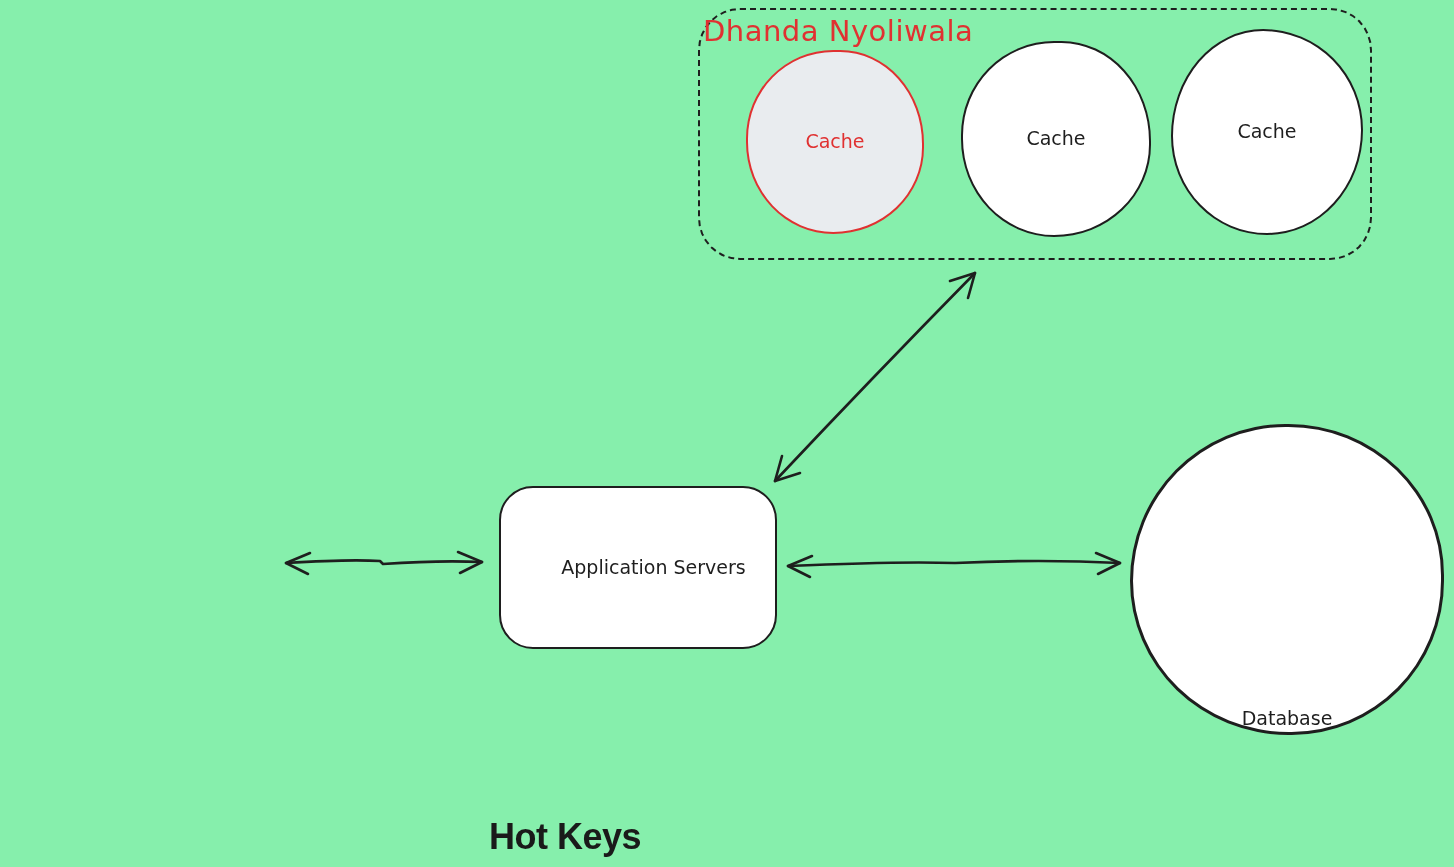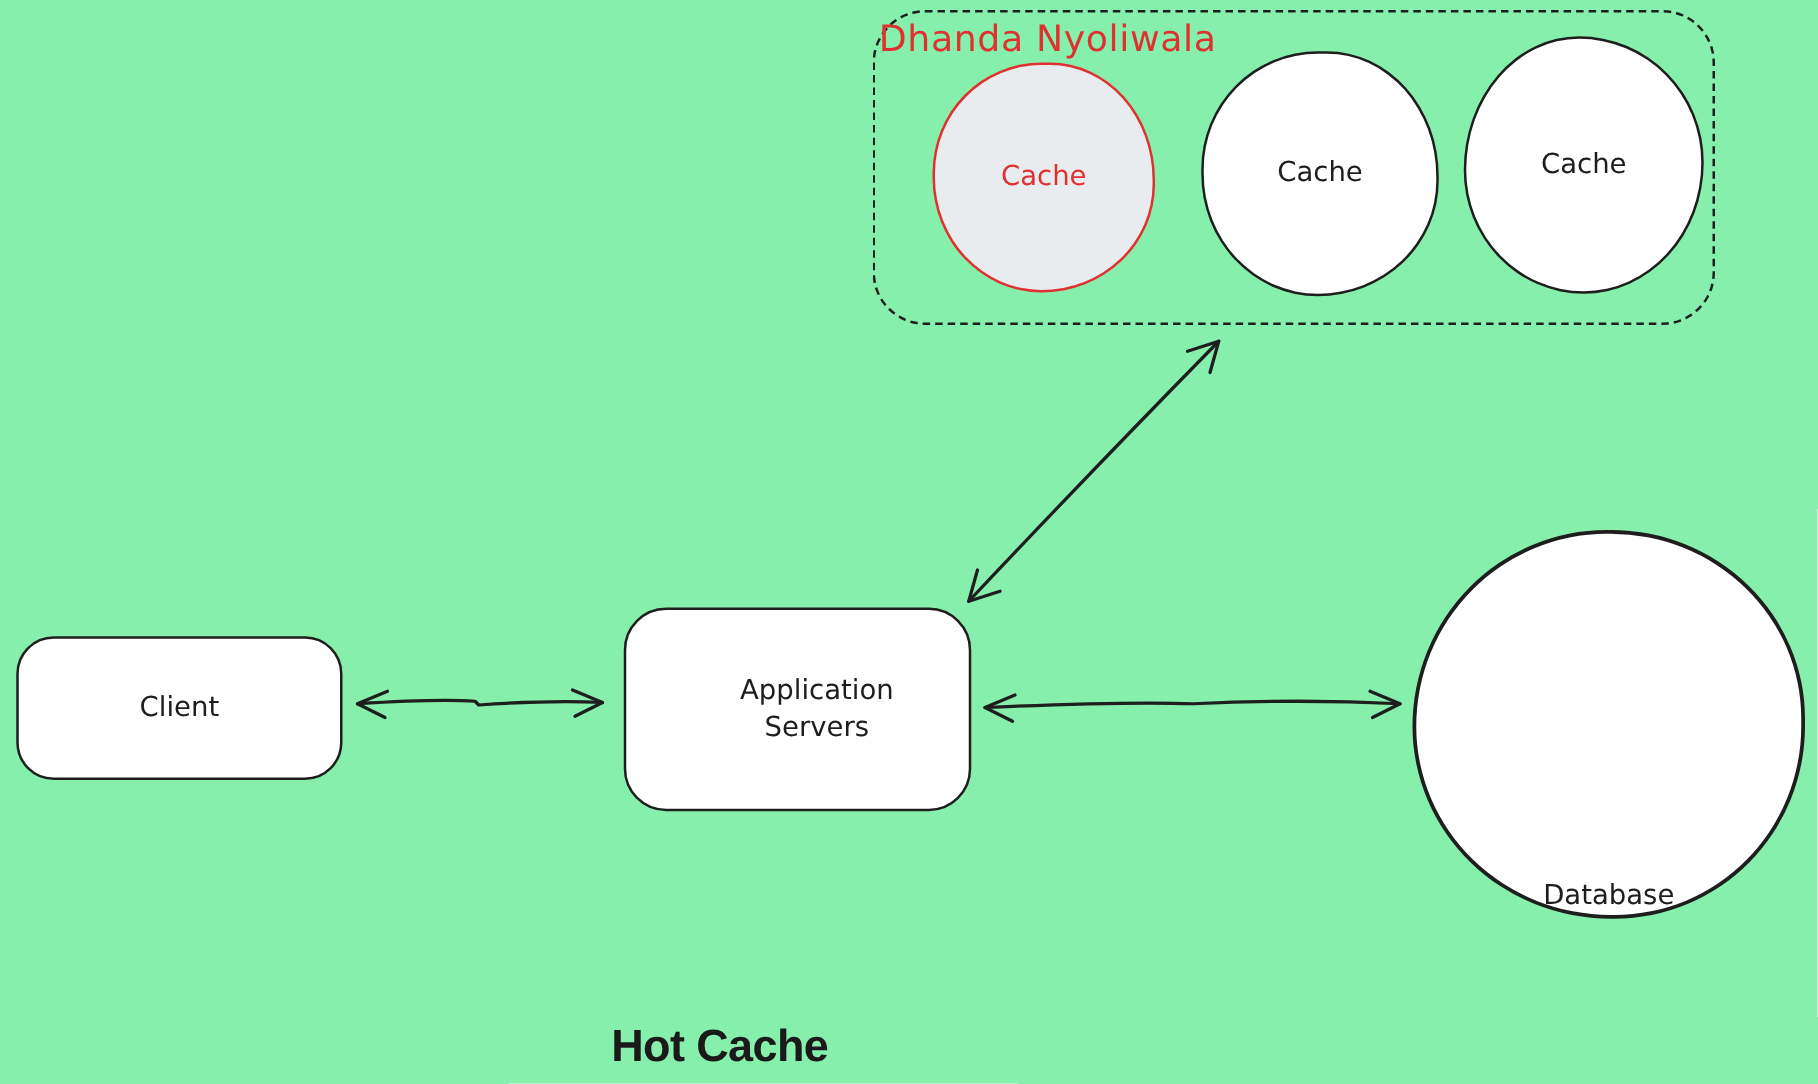--- a/index.html
+++ b/index.html
@@ -37,21 +37,21 @@
     border: 2.5px dashed #1e1e1e;
     border-radius: 42px;
     background: transparent;
   }
   .cluster-label {
     color: #e03131;
     font-size: 29px;
     letter-spacing: 0.5px;
     white-space: nowrap;
   }
-  .node-label { font-size: 22px; line-height: 1.35; }
+  .node-label { font-size: 19px; line-height: 1.35; }
   .cache-hot {
     border-color: #e03131;
     background: #e9ecef;
     color: #e03131;
   }
   .client-box   { border-radius: 30px; }
   .app-box      { border-radius: 34px; padding-left: 31px; }
   .app-box .node-label { width: 210px; }
   .caption {
     font-family: "Liberation Sans", sans-serif;
@@ -89,23 +89,20 @@
   </div>
 
   <div class="abs sketch-circle" style="left:961px; top:41px; width:190px; height:196px;">
     <span class="node-label">Cache</span>
   </div>
 
   <div class="abs sketch-circle" style="left:1171px; top:29px; width:192px; height:206px; border-radius: 48% 52% 50% 50% / 52% 49% 51% 48%;">
     <span class="node-label">Cache</span>
   </div>
 
-  <div class="abs sketch-rect client-box" style="left:13px; top:509px; width:261px; height:115px;">
-    <span class="node-label">Client</span>
-  </div>
 
   <div class="abs sketch-rect app-box" style="left:499px; top:486px; width:278px; height:163px;">
     <span class="node-label">Application Servers</span>
   </div>
 
   <div class="abs sketch-circle" style="left:1130px; top:424px; width:314px; height:311px; border-radius: 50% 50% 49% 51% / 51% 49% 50% 50%; border-width:3px;align-items:flex-end;">
     <span class="node-label">Database</span>
   </div>
 
   <svg class="arrows" viewBox="0 0 1454 867" xmlns="http://www.w3.org/2000/svg">
@@ -122,15 +119,15 @@
       <path d="M 1096 553 L 1120 563 L 1098 574"></path>
     </g>
 
     <g>
       <path d="M 775 481 Q 870 380 975 273"></path>
       <path d="M 950 281 L 975 273 L 968 298"></path>
       <path d="M 800 473 L 775 481 L 782 456"></path>
     </g>
   </svg>
 
-  <div class="abs caption" style="left:489px; top:816px;">Hot Cache</div>
+  <div class="abs caption" style="left:489px; top:816px;">Hot Keys</div>
 
 </div>
 
 </body></html>

